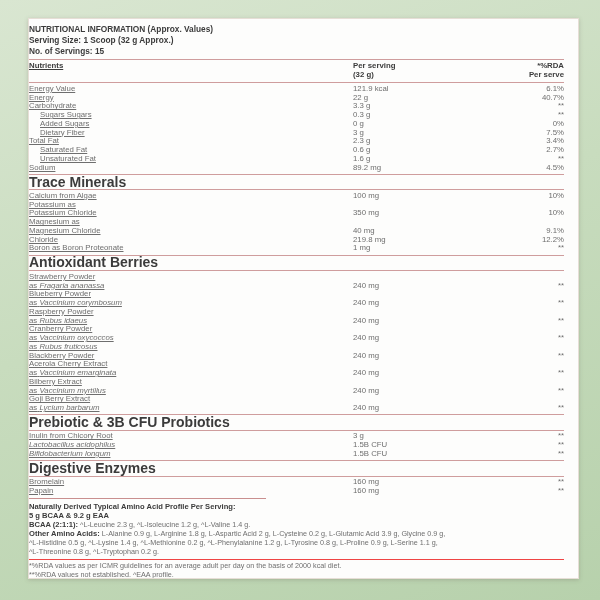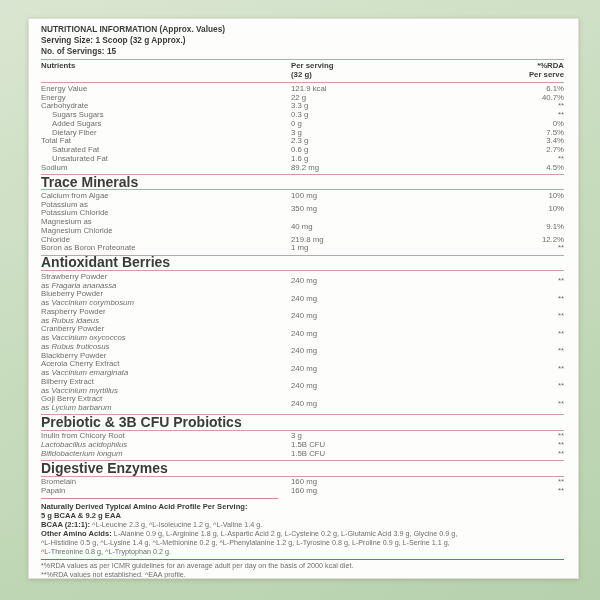--- a/index.html
+++ b/index.html
@@ -4,33 +4,33 @@
 <style>
   html,body{margin:0;padding:0;}
   body{
     width:600px;height:600px;position:relative;overflow:hidden;
     font-family:"Liberation Sans", sans-serif;
     background:linear-gradient(160deg,#d9e6d1 0%,#c8dcbe 45%,#b7d1ac 100%);
   }
   .card{
     position:absolute;left:28px;top:18px;width:551px;height:561px;
     background:#fdfdfc;border:1px solid #e6ded6;box-sizing:border-box;
-    padding:5px 14px 0 12px;overflow:hidden;
+    padding:5px 14px 0 0;overflow:hidden;
     box-shadow:0 1px 4px rgba(90,80,70,0.25);
   }
   .b{font-weight:bold;color:#3b3b3b;}
   .topblock{font-size:8.3px;line-height:10.9px;font-weight:bold;color:#3b3b3b;margin-bottom:2px;}
   .topblock div{white-space:nowrap;}
   .colheader{display:flex;align-items:flex-start;border-top:1px solid #cf9d9d;border-bottom:1px solid #cf9d9d;padding:2.5px 0;font-size:7.8px;line-height:8.8px;}
   .blk{display:block;}
-  .c1{width:250px;box-sizing:border-box;}
+  .c1{width:324px;box-sizing:border-box;text-decoration:underline;}
   .c2{flex:1;}
   .c3{width:70px;text-align:right;}
   .rows{padding:1.5px 0;}
-  .t-row{display:flex;align-items:center;font-size:7.8px;line-height:8.75px;color:#6e6e6e;}
+  .t-row{display:flex;align-items:flex-end;font-size:7.8px;line-height:8.75px;color:#6e6e6e;}
   .ind{padding-left:11px;}
   .it{font-style:italic;}
   .sec{border-top:1px solid #cf9d9d;border-bottom:1px solid #cf9d9d;padding:2.8px 0;font-size:14px;line-height:9px;font-weight:bold;color:#3b3b3b;}
   .partline{width:237px;border-top:1px solid #c98f8f;margin-top:1px;}
   .amino{padding:2.5px 0 3px 0;font-size:7.2px;line-height:9px;color:#6e6e6e;}
   .amino .bb{font-weight:bold;color:#3b3b3b;font-size:7.6px;}
   .footer{border-top:1px solid #ef4444;padding:2.5px 0;font-size:7.2px;line-height:8.9px;color:#6e6e6e;}
 </style>
 </head>
 <body>

